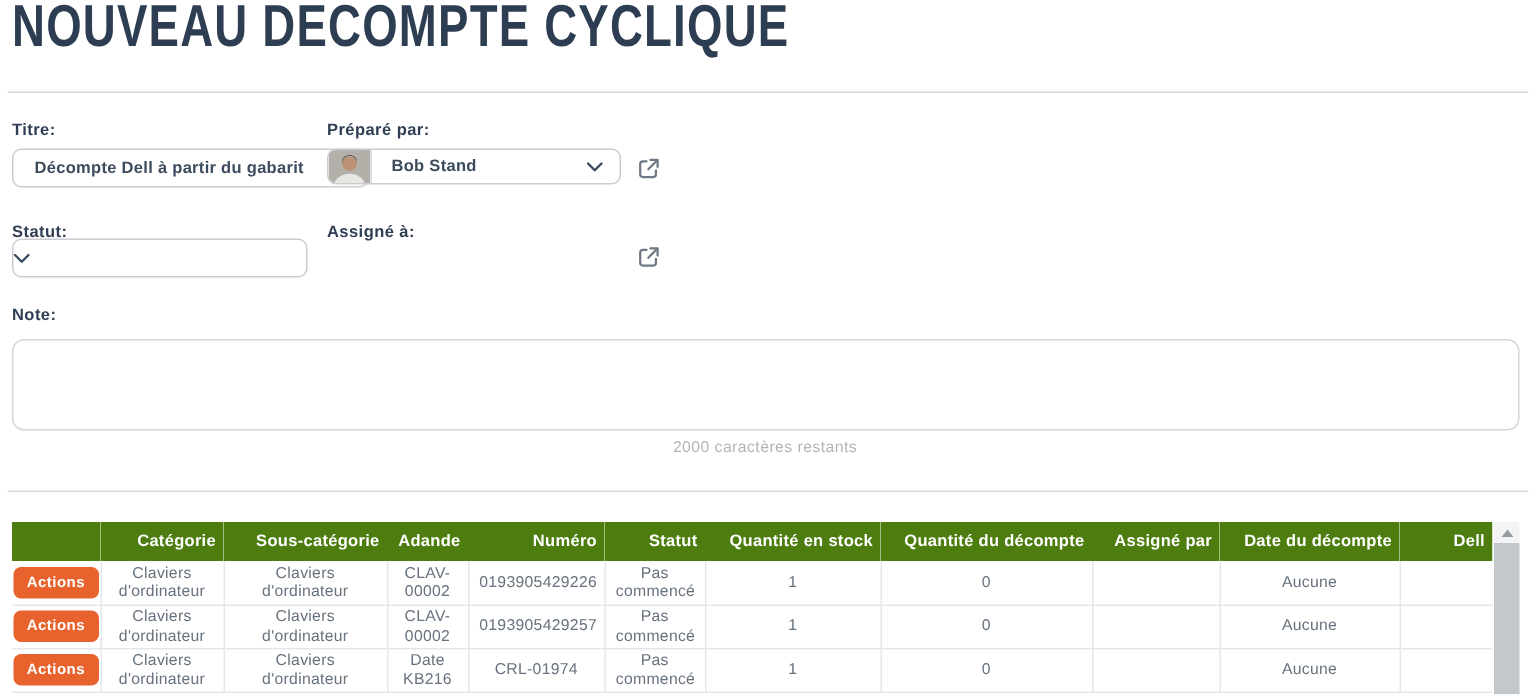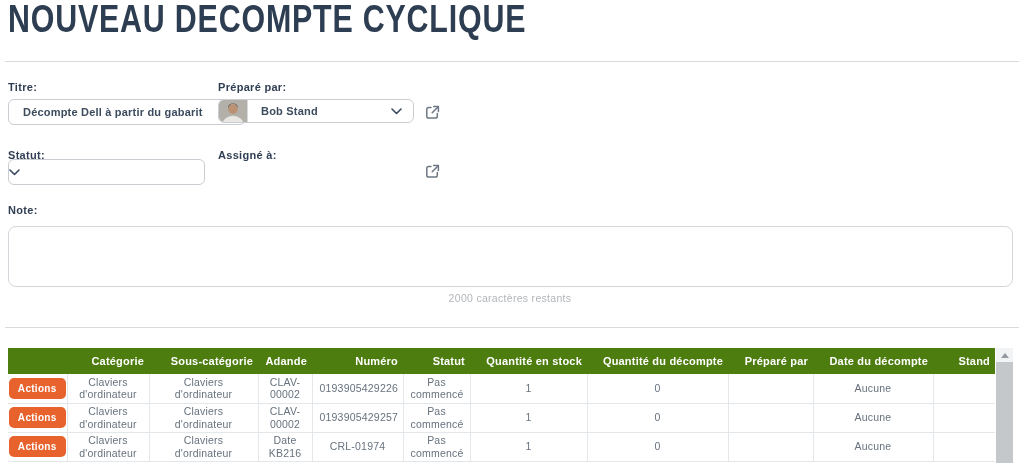--- a/index.html
+++ b/index.html
@@ -174,23 +174,23 @@
       <thead>
         <tr>
           <th></th>
           <th>Catégorie</th>
           <th>Sous-catégorie</th>
           <th>Adande</th>
           <th>Numéro</th>
           <th>Statut</th>
           <th>Quantité en stock</th>
           <th>Quantité du décompte</th>
-          <th>Préparé par</th>
+          <th>Assigné par</th>
           <th>Date du décompte</th>
-          <th>Stand</th>
+          <th>Dell</th>
         </tr>
       </thead>
       <tbody>
         <tr>
           <td><button class="actions-btn">Actions</button></td>
           <td>Claviers d'ordinateur</td>
           <td class="col-souscat">Claviers d'ordinateur</td>
           <td>CLAV-00002</td>
           <td>0193905429226</td>
           <td>Pas commencé</td>

